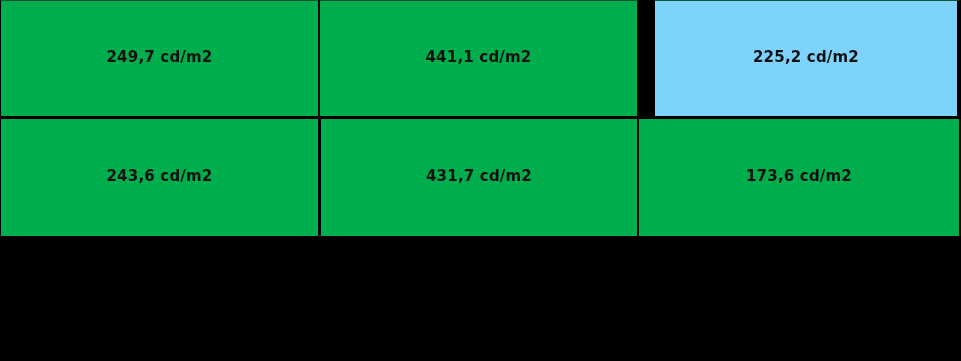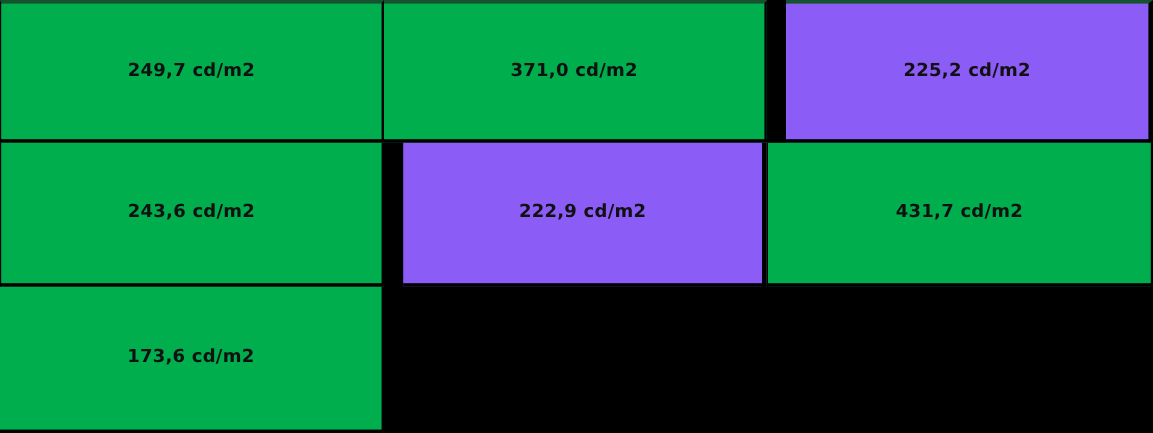--- a/index.html
+++ b/index.html
@@ -33,33 +33,33 @@
     border-right: 2px solid #000000;
     border-bottom: 3px solid #000000;
     overflow: hidden;
   }
 
   .grid-cell.col-1 {
     border-left: 1px solid #000000;
   }
 
   .grid-cell.row-1 {
-    border-top: 3px solid #14532d;
+    border-top: 1px solid #14532d;
   }
 
   .grid-cell.col-3 {
     border-right: 4px solid #000000;
   }
 
   .grid-cell.pass {
     background: #00AE4D;
   }
 
   .grid-cell.fail {
-    background: #8b5cf6;
+    background: #7dd3fc;
     margin-left: 16px;
   }
 
   .cell-value {
     font-size: 15px;
     font-weight: bold;
     color: #111111;
     letter-spacing: 0.2px;
     line-height: 1;
     text-align: center;
@@ -71,35 +71,32 @@
 </head>
 <body>
 
 <div class="measurement-grid">
 
   <div class="grid-cell pass row-1 col-1">
     <span class="cell-value">249,7 cd/m2</span>
   </div>
 
   <div class="grid-cell pass row-1 col-2">
-    <span class="cell-value">371,0 cd/m2</span>
+    <span class="cell-value">441,1 cd/m2</span>
   </div>
 
   <div class="grid-cell fail row-1 col-3">
     <span class="cell-value">225,2 cd/m2</span>
   </div>
 
   <div class="grid-cell pass row-2 col-1">
     <span class="cell-value">243,6 cd/m2</span>
   </div>
 
 
-  <div class="grid-cell fail row-2 col-3">
-    <span class="cell-value">222,9 cd/m2</span>
-  </div>
 
   <div class="grid-cell pass row-3 col-1">
     <span class="cell-value">431,7 cd/m2</span>
   </div>
 
   <div class="grid-cell pass row-3 col-2">
     <span class="cell-value">173,6 cd/m2</span>
   </div>
 
 

